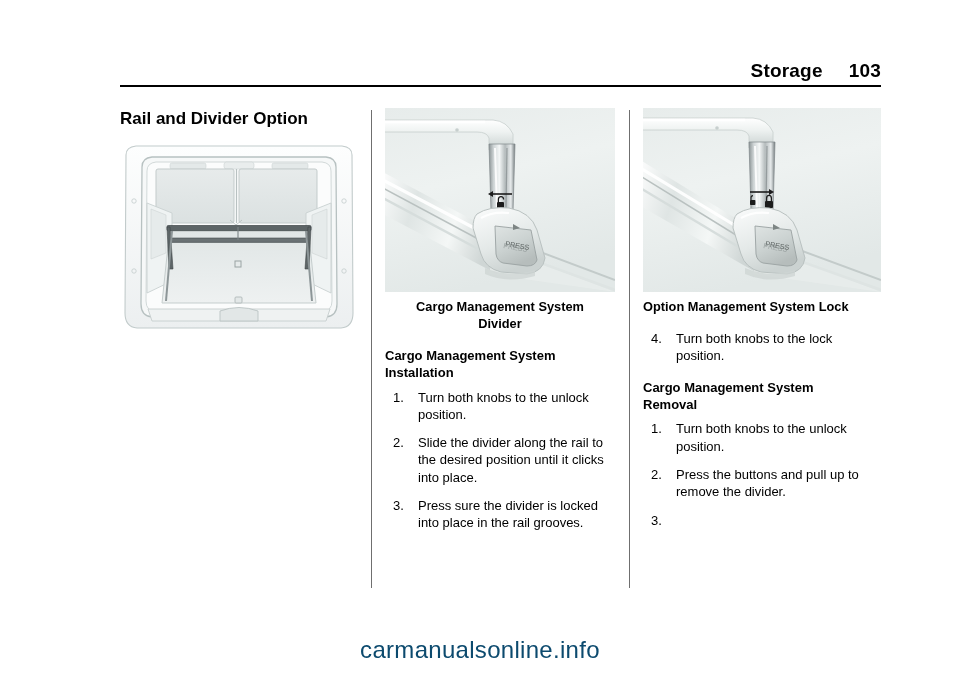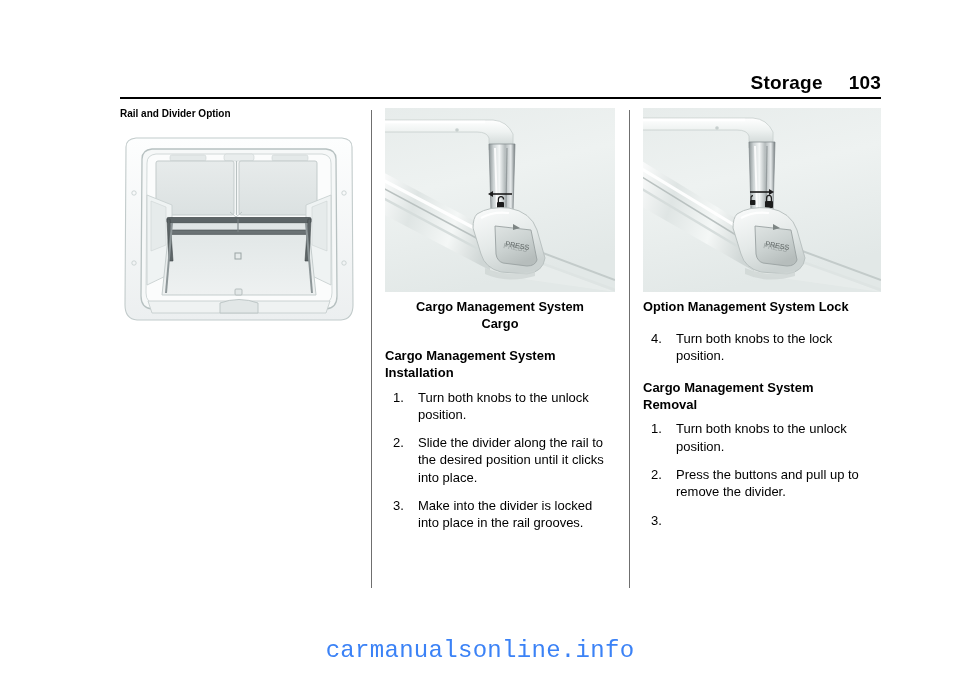--- a/index.html
+++ b/index.html
@@ -13,21 +13,21 @@
     position: relative;
     font-family: "Liberation Sans", sans-serif;
     color: #000000;
     overflow: hidden;
   }
 
   
   #page-header {
     position: absolute;
     left: 120px;
-    top: 72px;
+    top: 60px;
     width: 761px;
     height: 26px;
   }
   #header-text {
     position: absolute;
     right: 0;
     top: 0;
     font-size: 19px;
     font-weight: bold;
     letter-spacing: 0.2px;
@@ -57,21 +57,21 @@
   
   .column {
     position: absolute;
     top: 108px;
   }
   #col-left  { left: 120px; width: 238px; }
   #col-mid   { left: 385px; width: 230px; }
   #col-right { left: 643px; width: 238px; }
 
   h2.section-head {
-    font-size: 10px;
+    font-size: 17px;
     font-weight: bold;
     margin: 0 0 12px 0;
     line-height: 1.25;
   }
   h3.sub-head {
     font-size: 13px;
     font-weight: bold;
     margin: 16px 0 7px 0;
     line-height: 1.28;
   }
@@ -124,23 +124,23 @@
   .cargo-svg, .knob-svg { display: block; width: 100%; height: 100%; }
 
   
   #watermark {
     position: absolute;
     left: 0;
     right: 0;
     bottom: 14px;
     text-align: center;
     font-size: 24px;
-    color: #3b82f6;
+    color: #0c4a6e;
     letter-spacing: 0.3px;
-    font-family: Liberation Mono, monospace;
+    font-family: Liberation Sans, sans-serif;
   }
 </style>
 </head>
 <body>
 
 <div id="page-header">
   <div id="header-text">
     <span id="header-title">Storage</span><span id="header-pagenum">103</span>
   </div>
   <div id="header-rule"></div>
@@ -296,41 +296,41 @@
           <path d="M128,116 L135,120 L128,122 Z" fill="#7d8584"></path>
           <text x="132" y="140" font-family="Liberation Sans, sans-serif" font-size="7.2" fill="#5c6362" text-anchor="middle" transform="rotate(9 132 140)">PRESS</text>
           <text x="130" y="142" font-family="Liberation Sans, sans-serif" font-size="7.2" fill="#767e7d" text-anchor="middle" opacity="0.55" transform="rotate(9 130 142)">PRESS</text>
         </g>
 
         <path d="M100,160 Q122,170 150,162 L150,168 Q122,176 100,166 Z" fill="#cdd4d3" opacity="0.75"></path>
       </svg>
     </div>
     <p class="caption">
       <span>Cargo Management System</span><br>
-      <span>Cargo</span>
+      <span>Divider</span>
     </p>
   </div>
 
   <h3 class="sub-head">
     <span>Cargo Management System</span><br>
     <span>Installation</span>
   </h3>
 
   <ol class="steps">
     <li>
       <span class="num">1.</span>
       <span>Turn both knobs to the unlock position.</span>
     </li>
     <li>
       <span class="num">2.</span>
       <span>Slide the divider along the rail to the desired position until it clicks into place.</span>
     </li>
     <li>
       <span class="num">3.</span>
-      <span>Make into the divider is locked into place in the rail grooves.</span>
+      <span>Press sure the divider is locked into place in the rail grooves.</span>
     </li>
   </ol>
 </div>
 
 <div id="col-right" class="column">
 
   <div class="figure fig-knob">
     <div class="fig-img">
       <svg class="knob-svg" viewBox="0 0 238 184" preserveAspectRatio="none">
         <defs>

